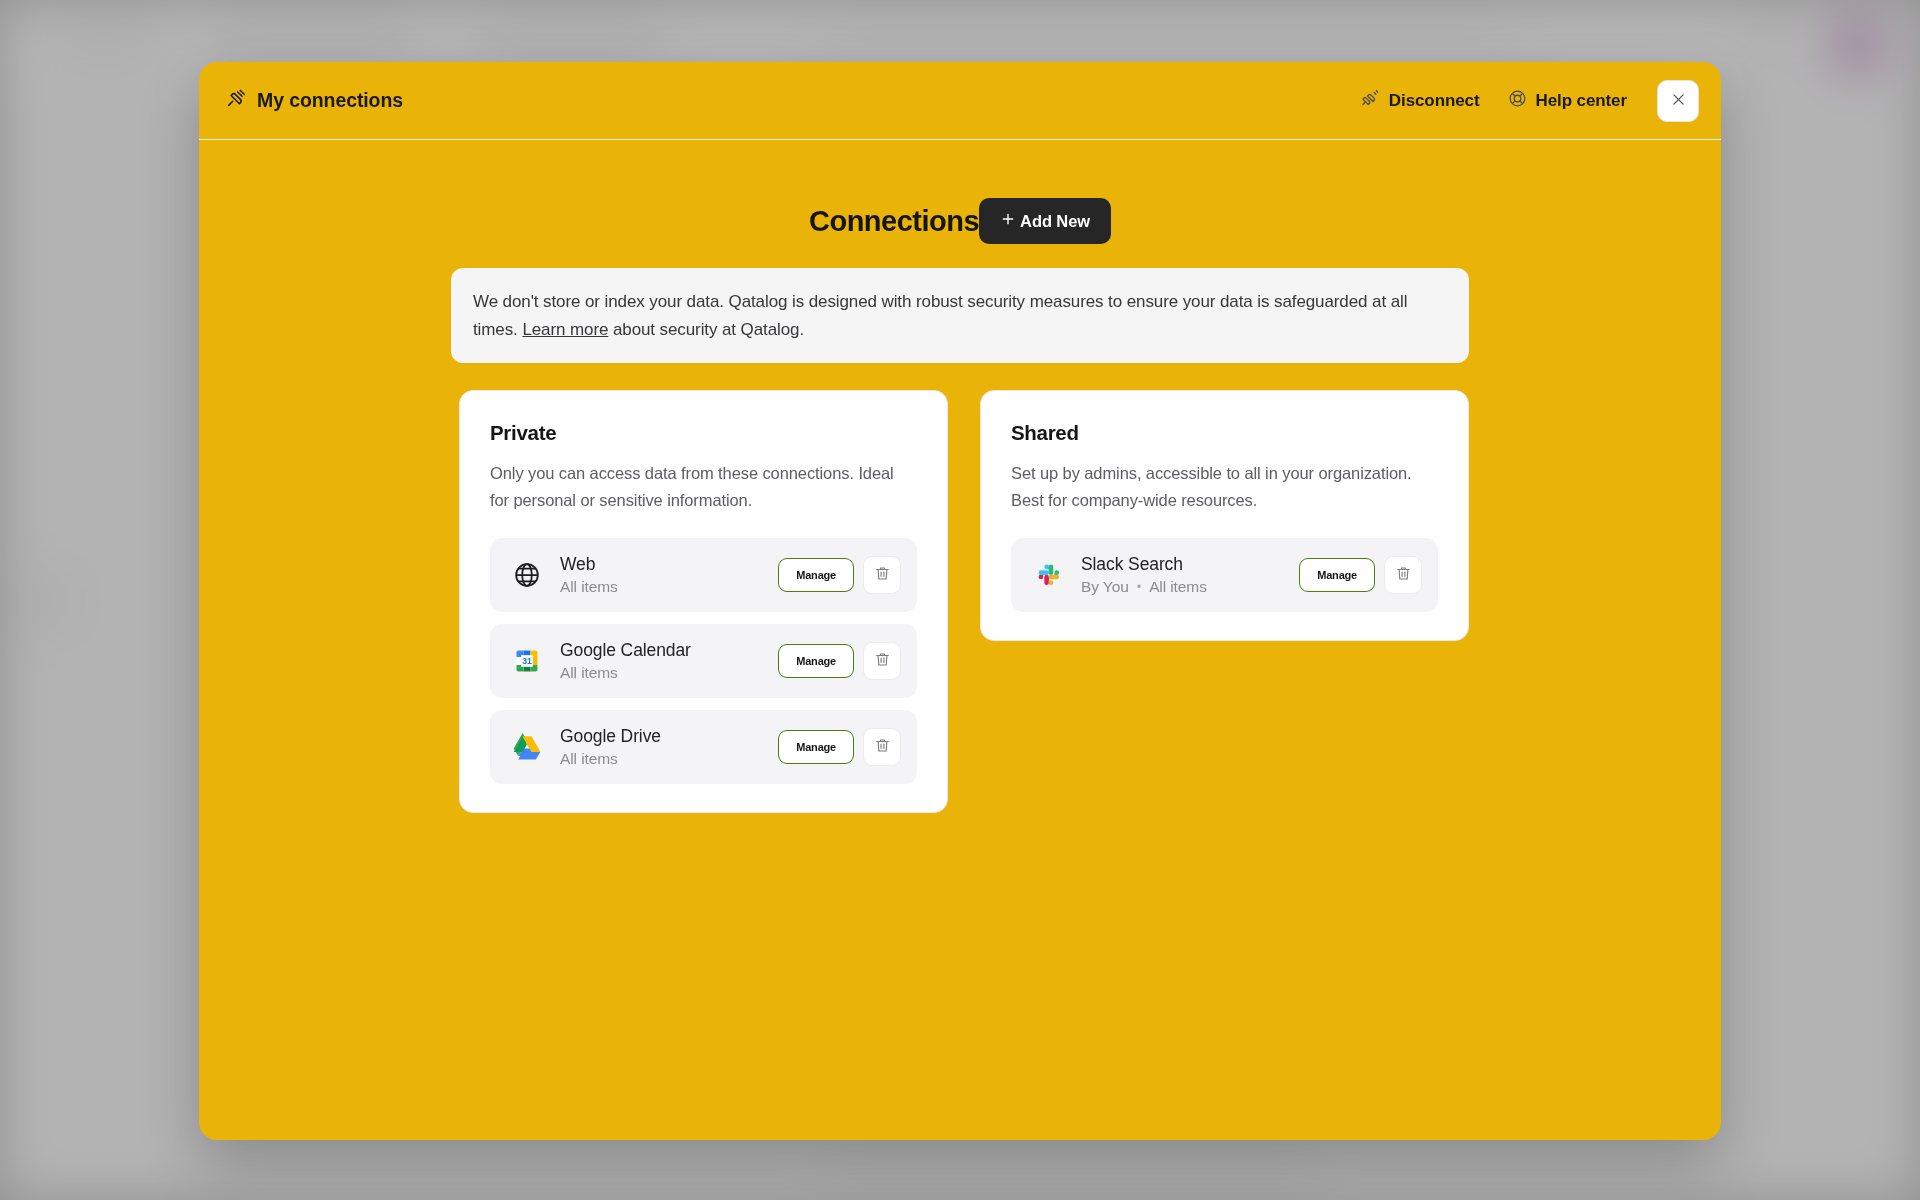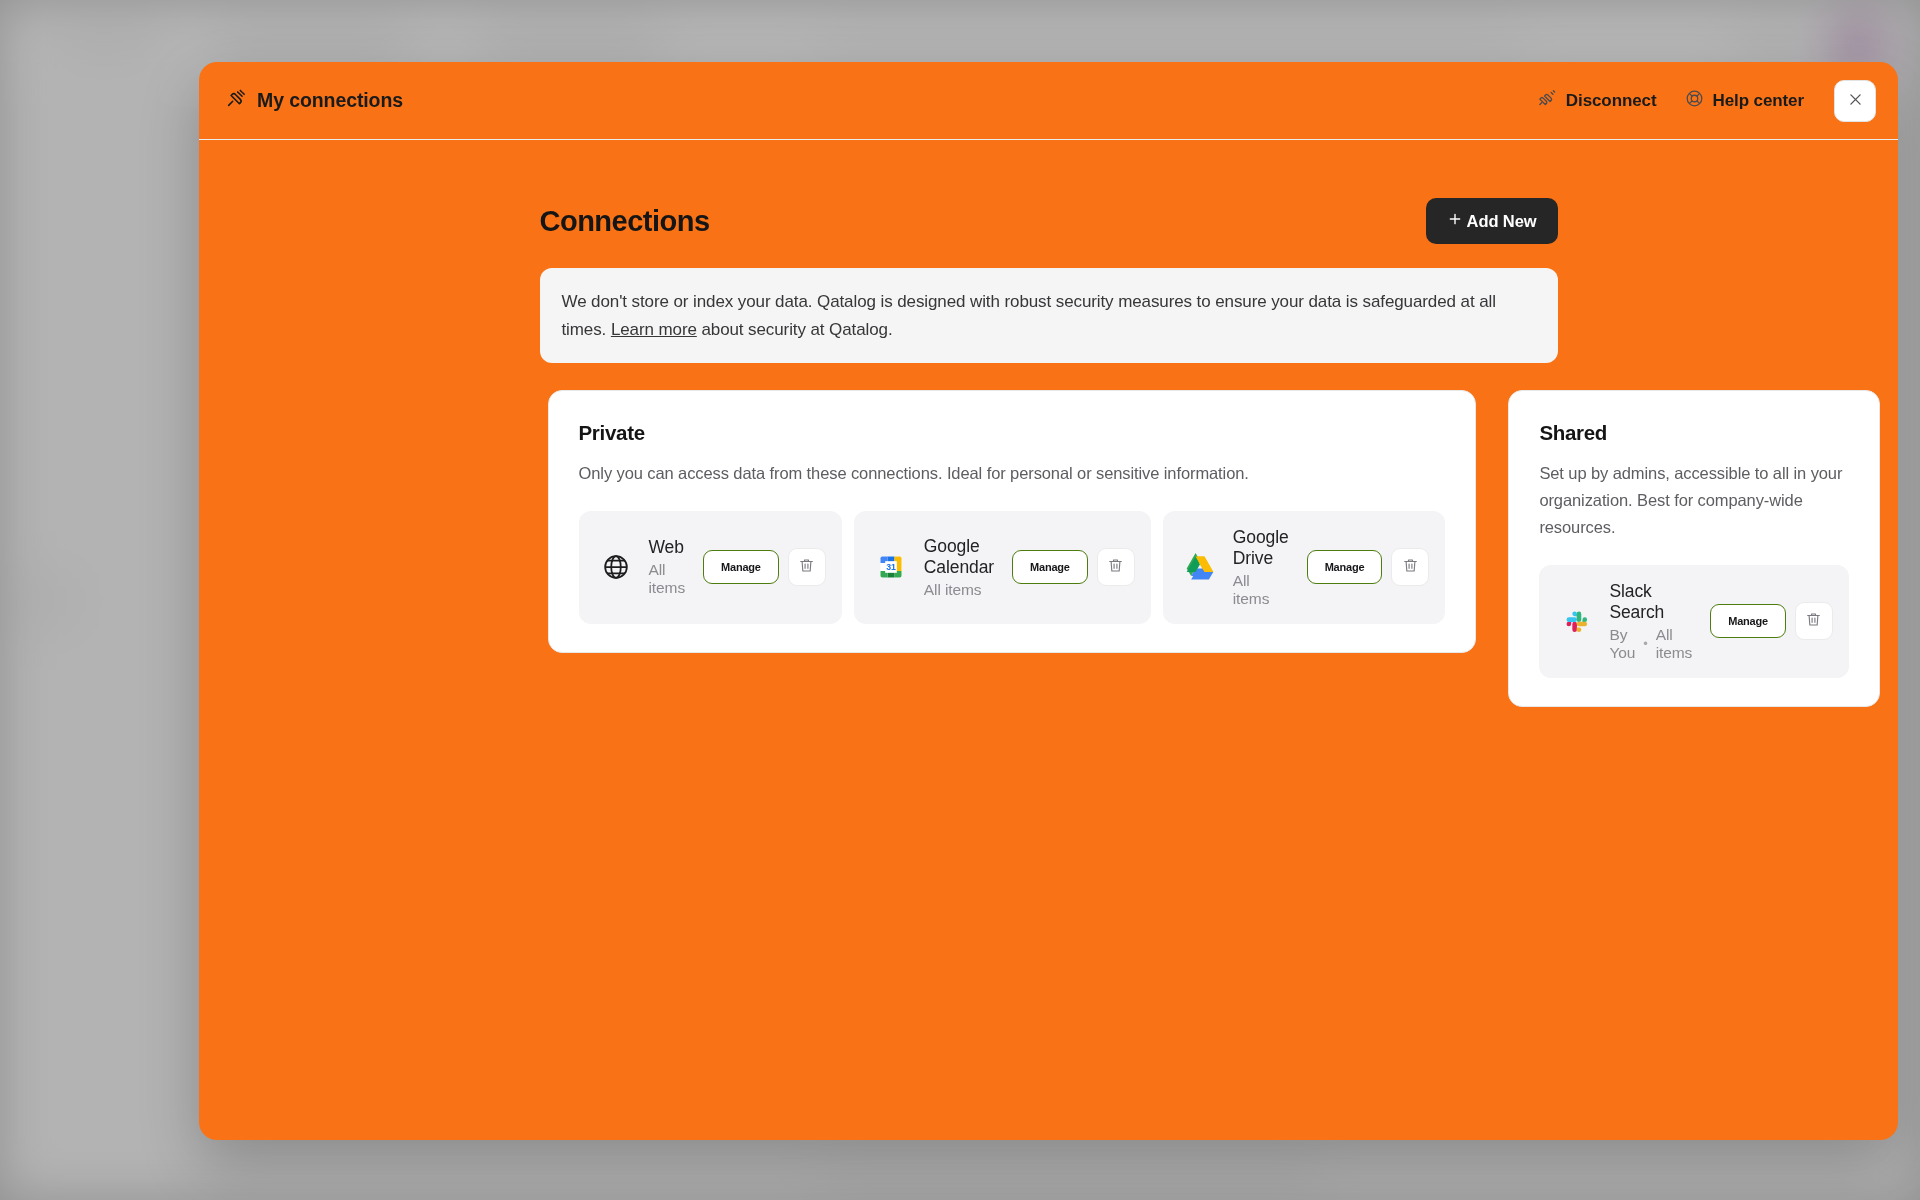--- a/index.html
+++ b/index.html
@@ -37,22 +37,22 @@
   }
   .overlay {
     position: absolute; inset: 0;
     background: rgba(125,125,125,0.52);
   }
 
   
   .modal {
     position: absolute;
     left: 199px; top: 62px;
-    width: 1699px; height: 1078px;
-    background: #f97316;
+    width: 1522px; height: 1078px;
+    background: #eab308;
     border-radius: 18px;
     box-shadow: 0 24px 60px rgba(0,0,0,0.22);
     overflow: hidden;
     display: flex; flex-direction: column;
   }
 
   
   .modal-header {
     height: 78px;
     flex: 0 0 78px;
@@ -85,21 +85,21 @@
     flex: 1 1 auto;
     overflow: hidden;
     padding: 58px 0 0 0;
   }
   .content {
     width: 1018px;
     margin: 0 auto;
   }
 
   .title-row {
-    display: flex; align-items: center; justify-content: space-between;
+    display: flex; align-items: center; justify-content: center;
     margin-bottom: 24px;
   }
   .page-title {
     font-size: 29px; font-weight: 700; color: #151515; letter-spacing: -0.5px;
   }
   .add-new-btn {
     display: flex; align-items: center; gap: 4px;
     background: #262626; color: #fff;
     border: none; border-radius: 10px;
     font-size: 16.5px; font-weight: 600;
@@ -132,21 +132,21 @@
   }
   .card-title {
     font-size: 20.5px; font-weight: 700; color: #151515;
     letter-spacing: -0.3px; margin-bottom: 15px;
   }
   .card-desc {
     font-size: 16.5px; line-height: 1.63; color: #5d5d62;
     letter-spacing: -0.1px; margin-bottom: 24px;
   }
 
-  .conn-list { display: flex; gap: 12px; }
+  .conn-list { display: flex; flex-direction: column; gap: 12px; }
   .conn-row {
     background: #f4f4f6;
     border-radius: 12px;
     padding: 16px 16px 16px 22px;
     display: flex; align-items: center; gap: 18px;
   }
   .conn-icon {
     width: 30px; height: 30px; flex: 0 0 30px;
     display: flex; align-items: center; justify-content: center;
   }

